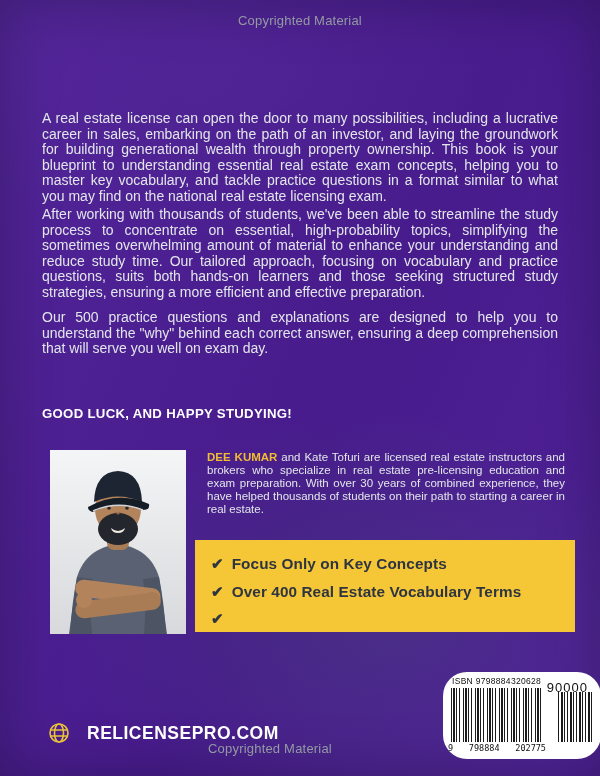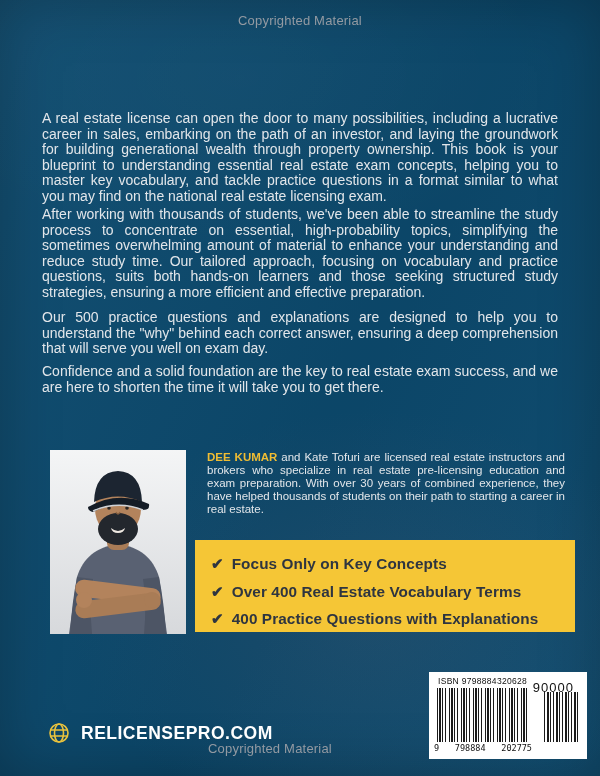--- a/index.html
+++ b/index.html
@@ -1,18 +1,18 @@
 <!DOCTYPE html>
 <html><head>
 <meta charset="utf-8">
 <style>
   html,body { margin:0; padding:0; background:#1c2530; }
   .page {
     position:relative; width:600px; height:776px; overflow:hidden;
-    background:#0c4a6e;
+    background:#4c1d95;
     font-family:"Liberation Sans", sans-serif;
     box-shadow: inset 0 0 60px rgba(0,0,0,0.28);
   }
   
   .page::before {
     content:""; position:absolute; inset:0; pointer-events:none;
     background:
       linear-gradient(115deg, rgba(255,255,255,0.03) 0%, rgba(0,0,0,0.06) 55%, rgba(255,255,255,0.02) 100%),
       radial-gradient(ellipse 430px 300px at 62% 80%, rgba(72,92,116,0.28), transparent 70%),
       radial-gradient(ellipse 500px 260px at 40% 10%, rgba(255,255,255,0.02), transparent 70%);
@@ -41,25 +41,25 @@
     font-size:11.5px; line-height:13px; text-align:justify; margin:0; }
   .bio .author { color:#f0bd33; font-weight:700; }
 
   .feature-box { position:absolute; left:195px; top:540px; width:380px; height:92px;
     background:#f5c636; }
   .feature-box ul { list-style:none; margin:0; padding:10px 8px 0 16px; }
   .feature-box li { display:flex; align-items:center; gap:8px;
     color:#2e3540; font-weight:700; font-size:15.3px; line-height:27.5px; letter-spacing:0.1px; }
   .feature-box .check { font-size:15px; }
 
-  .brand { position:absolute; left:47px; top:721px; display:flex; align-items:center; gap:10px; }
+  .brand { position:absolute; left:47px; top:721px; display:flex; align-items:center; gap:16px; }
   .brand .site { color:#ffffff; font-weight:700; font-size:17.5px; letter-spacing:0.5px; }
 
-  .barcode { position:absolute; left:429px; top:672px; width:158px; height:87px;
-    background:#ffffff; }
+  .barcode { position:absolute; left:443px; top:672px; width:158px; height:87px;
+    background:#ffffff;border-radius:24px; }
   .bc-isbn { position:absolute; top:4px; left:9px; font-size:8.5px; color:#111;
     letter-spacing:0.3px; white-space:nowrap; }
   .bc-main { position:absolute; left:8px; top:16px; width:92px; height:54px;
     background: repeating-linear-gradient(90deg,
       #1b1b1b 0 1px, #fff 1px 2px, #1b1b1b 2px 4px, #fff 4px 5px,
       #1b1b1b 5px 6px, #fff 6px 8px, #1b1b1b 8px 9px, #fff 9px 12px); }
   .bc-digits { position:absolute; left:5px; top:71px; width:98px;
     display:flex; justify-content:space-between;
     font-family:"DejaVu Sans Mono", monospace; font-size:8.5px; color:#111; }
   .bc-price { position:absolute; right:13px; top:8px; font-size:13px; color:#111;
@@ -73,22 +73,22 @@
 <body>
 
 <div class="page">
 
   <div class="watermark top">Copyrighted Material</div>
 
 
   <p class="copy p1">A real estate license can open the door to many possibilities, including a lucrative career in sales, embarking on the path of an investor, and laying the groundwork for building generational wealth through property ownership. This book is your blueprint to understanding essential real estate exam concepts, helping you to master key vocabulary, and tackle practice questions in a format similar to what you may find on the national real estate licensing exam.</p>
   <p class="copy p2">After working with thousands of students, we've been able to streamline the study process to concentrate on essential, high-probability topics, simplifying the sometimes overwhelming amount of material to enhance your understanding and reduce study time. Our tailored approach, focusing on vocabulary and practice questions, suits both hands-on learners and those seeking structured study strategies, ensuring a more efficient and effective preparation.</p>
   <p class="copy p3">Our 500 practice questions and explanations are designed to help you to understand the "why" behind each correct answer, ensuring a deep comprehension that will serve you well on exam day.</p>
-  <p class="copy p4">Confidence and a solid foundation are the key to real estate exam success, and we are here to shorten the time it will take you to get there.</p>
 
+  <div class="closing">GOOD LUCK, AND HAPPY STUDYING!</div>
 
   <div class="photo">
     <svg width="136" height="184" viewBox="0 0 136 184">
       <defs>
         <linearGradient id="pbg" x1="0" y1="0" x2="0" y2="1">
           <stop offset="0" stop-color="#f4f5f6"></stop>
           <stop offset="1" stop-color="#d7d9dc"></stop>
         </linearGradient>
       </defs>
       <rect width="136" height="184" fill="url(#pbg)"></rect>
@@ -130,21 +130,20 @@
       <li>
         <span class="check">✔</span>
         <span>Focus Only on Key Concepts</span>
       </li>
       <li>
         <span class="check">✔</span>
         <span>Over 400 Real Estate Vocabulary Terms</span>
       </li>
       <li>
         <span class="check">✔</span>
-        <span>400 Practice Questions with Explanations</span>
       </li>
     </ul>
   </div>
 
   <div class="brand">
     <svg width="24" height="24" viewBox="0 0 24 24">
       <g stroke="#e9c23d" stroke-width="1.6" fill="none">
         <circle cx="12" cy="12" r="9"></circle>
         <ellipse cx="12" cy="12" rx="4.5" ry="9"></ellipse>
         <path d="M3.6 9h16.8M3.6 15h16.8"></path>

